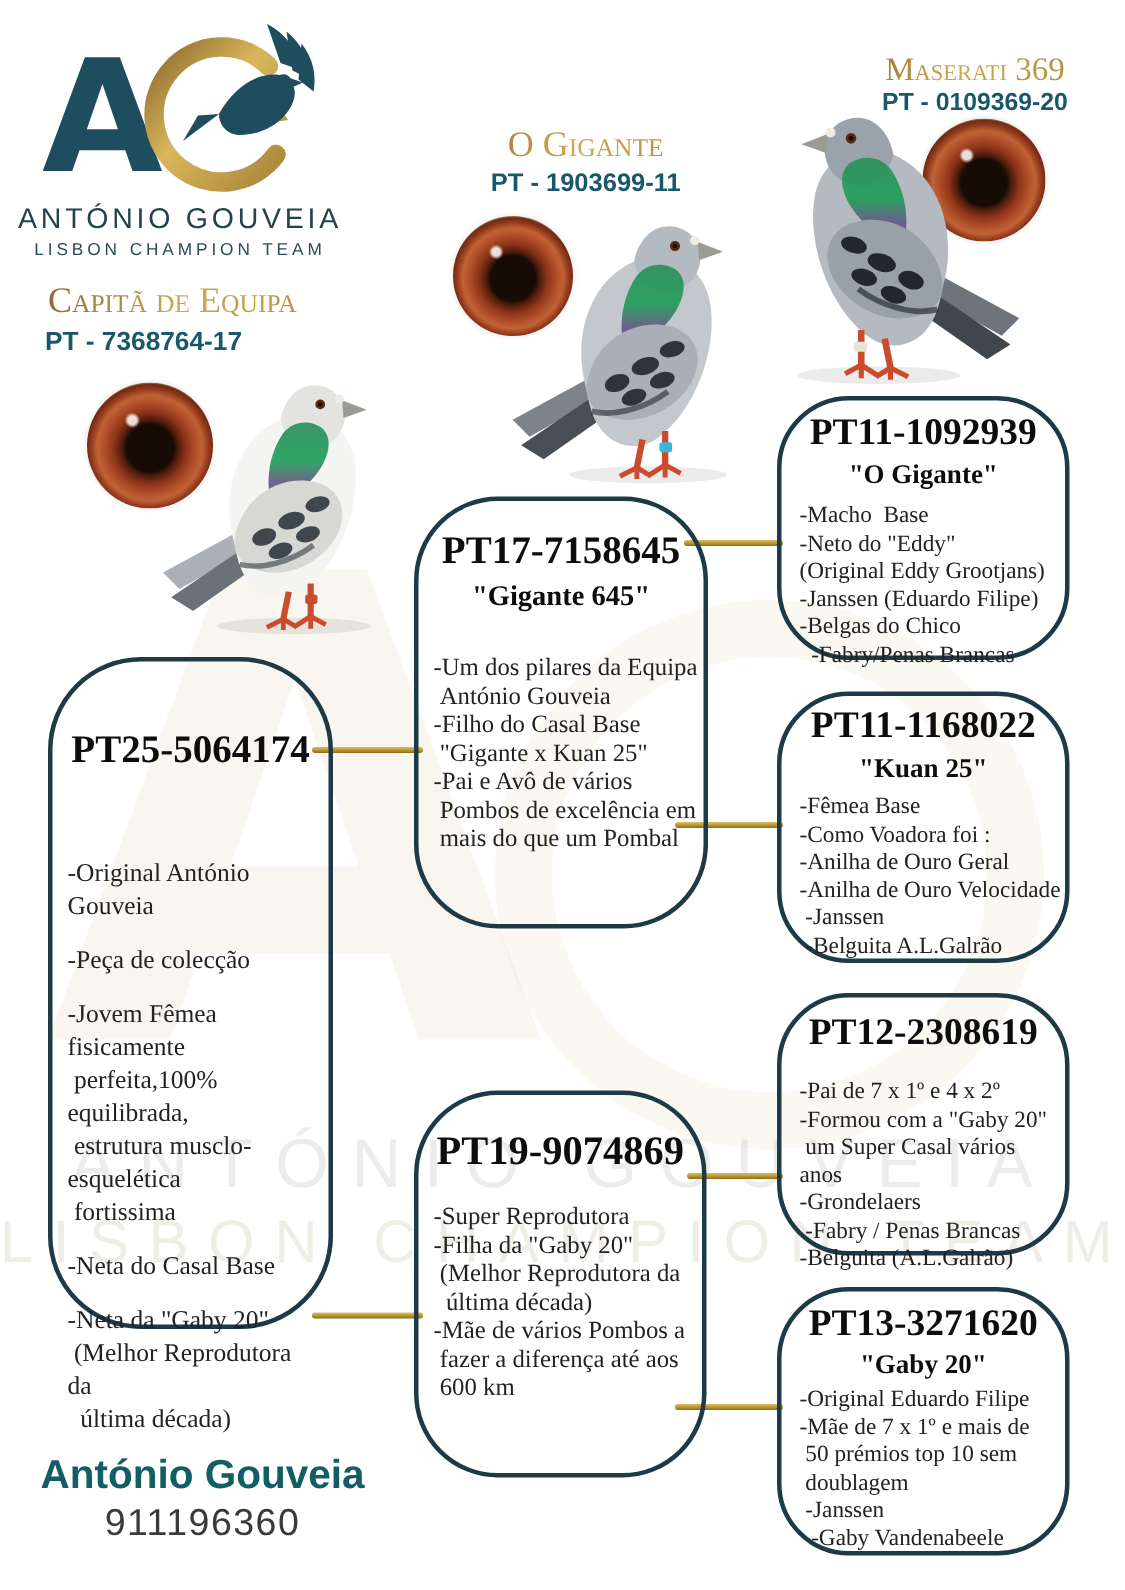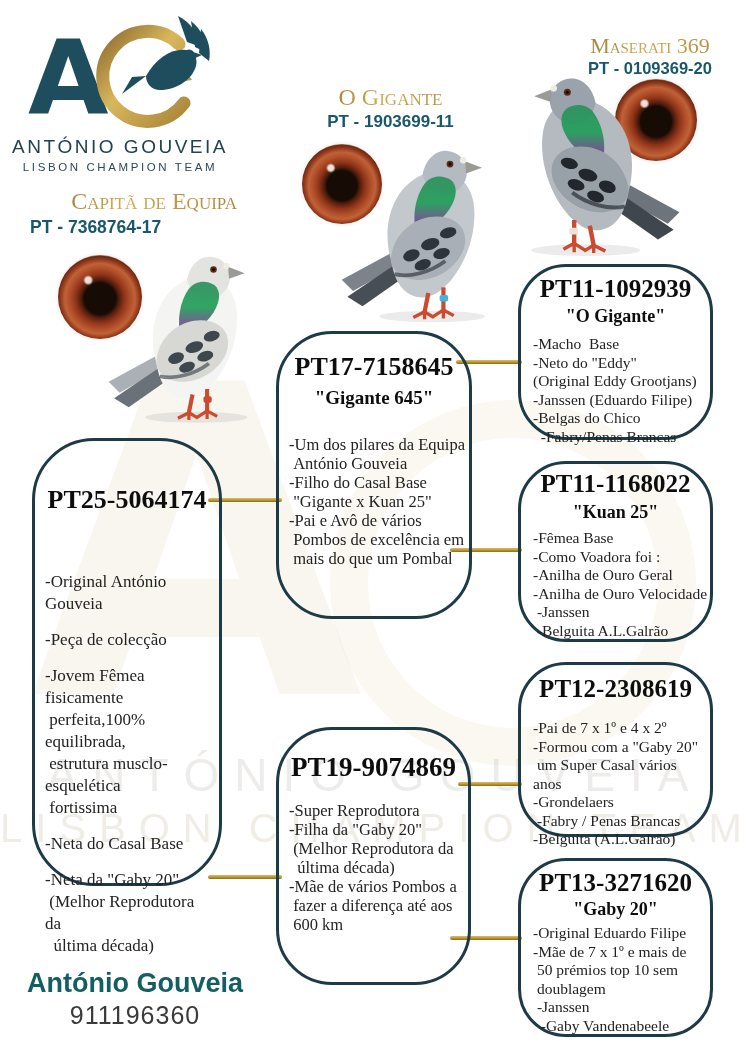--- a/index.html
+++ b/index.html
@@ -24,21 +24,21 @@
   .brand-tagline{left:6px;top:161px;width:228px;text-align:center;font-size:11.5px;
                  letter-spacing:2.6px;color:#2c4a55;z-index:3;}
 
   .gold-title{font-family:"Liberation Serif",serif;font-variant:small-caps;
               font-weight:normal;color:#b08c3a;z-index:3;
               background:linear-gradient(100deg,#8d6a2f 0%,#cfa94e 45%,#a9863a 100%);
               -webkit-background-clip:text;background-clip:text;}
   @supports (-webkit-background-clip:text){.gold-title{color:transparent;}}
   .ring-no{font-weight:bold;color:#19576b;z-index:3;}
 
-  .bird-title-left{left:32px;top:188px;width:205px;text-align:right;font-size:24px;}
+  .bird-title-left{left:32px;top:188px;width:205px;text-align:left;font-size:24px;}
   .ring-left{left:30px;top:217px;font-size:17.5px;}
   .bird-title-center{left:298px;top:84px;width:185px;text-align:center;font-size:24px;}
   .ring-center{left:298px;top:112px;width:185px;text-align:center;font-size:17px;}
   .bird-title-right{left:565px;top:33px;width:170px;text-align:center;font-size:22px;}
   .ring-right{left:565px;top:59px;width:170px;text-align:center;font-size:16.5px;}
 
   
   .pigeon{position:absolute;z-index:1;}
   .pigeon-left{left:105px;top:235px;width:155px;height:195px;
      --body:#f4f4f2;--head:#e3e3e0;--wing:#d7d7d4;--spot:#3f474e;

